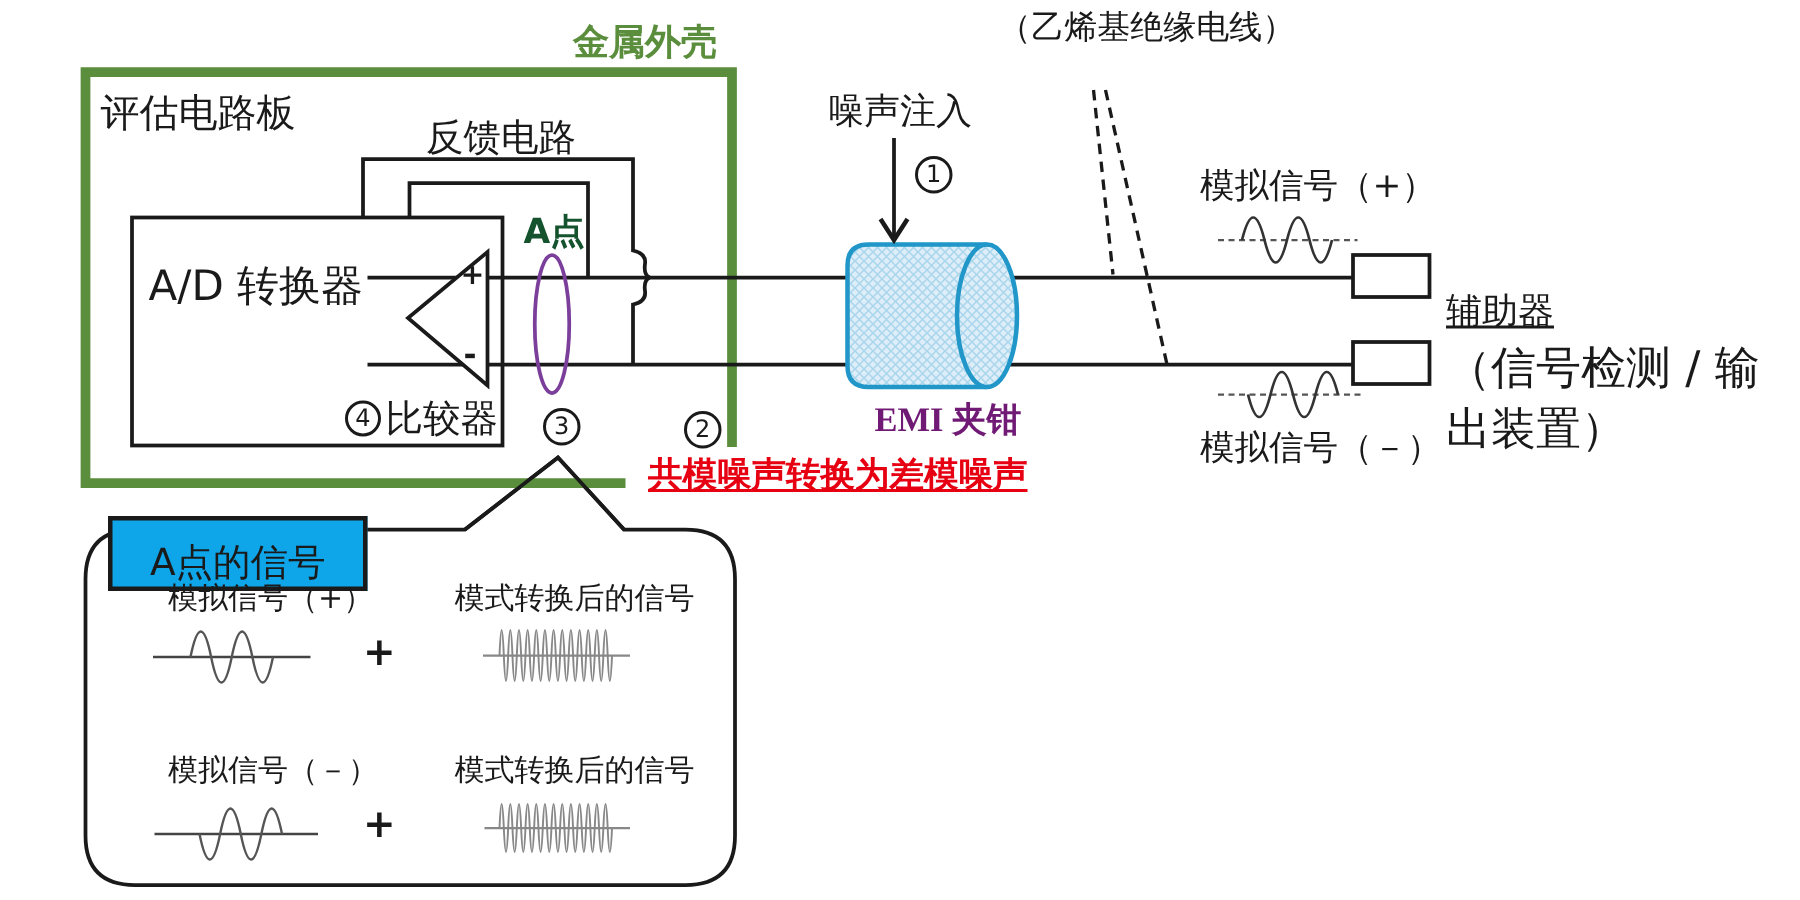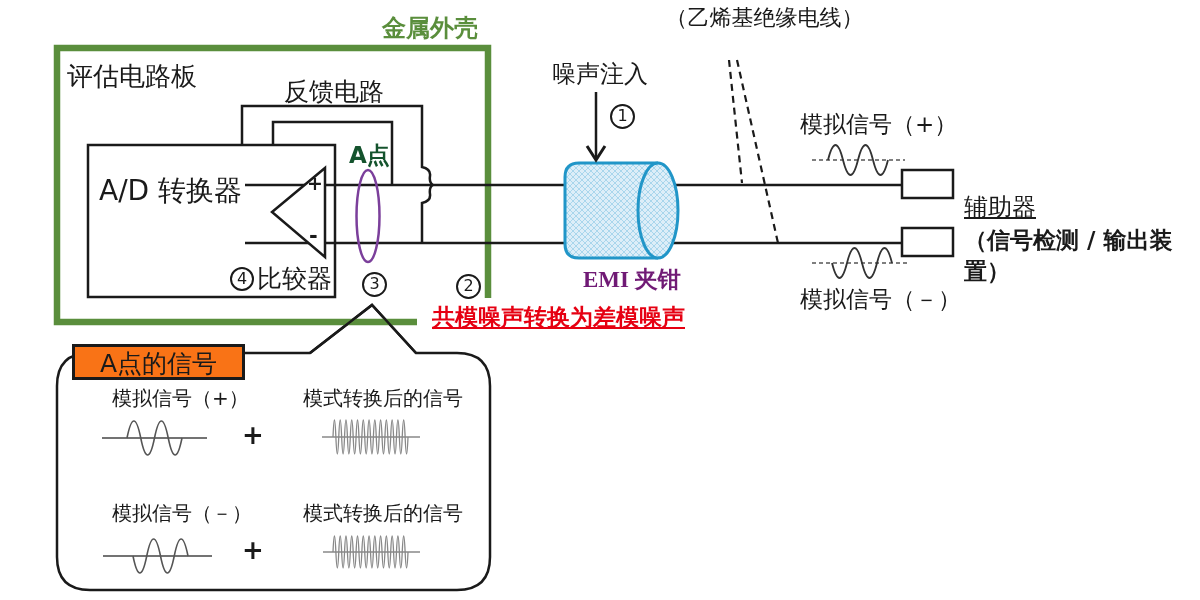--- a/index.html
+++ b/index.html
@@ -8,22 +8,22 @@
   .stage svg{position:absolute;left:0;top:0;}
   .t{position:absolute;white-space:nowrap;line-height:1.15;}
   .green{color:#5a8e3c;font-weight:bold;}
   .purple{color:#14532d;font-weight:bold;text-align:right;}
   .blue{color:#701a75;font-weight:bold;font-family:Liberation Serif, serif;}
   .red{color:#e60012;font-weight:bold;}
   .circ{display:inline-flex;align-items:center;justify-content:center;
         width:25px;height:25px;border:2px solid #1a1a1a;border-radius:50%;
         font-size:16px;background:#fff;box-sizing:border-box;}
   .comp-row{display:flex;align-items:center;gap:3px;}
-  .title-box{position:absolute;left:72px;top:344px;width:173px;height:36px;
-             border:3px solid #1a1a1a;background:#f97316;display:flex;align-items:flex-start;
+  .title-box{position:absolute;left:72px;top:344px;width:173px;height:50px;
+             border:3px solid #1a1a1a;background:#0ea5e9;display:flex;align-items:flex-end;
              justify-content:center;font-size:25px;box-sizing:border-box;}
   .cable-block{position:absolute;left:662px;top:3px;width:205px;text-align:center;}
   .aux-block{position:absolute;left:964px;top:191px;}
 </style>
 </head>
 <body>
 
 <div class="stage">
 
   <svg width="1200" height="600" viewBox="0 0 1200 600">
@@ -116,21 +116,21 @@
 
   <div class="cable-block">
     <div style="font-size:22px;">（乙烯基绝缘电线）</div>
   </div>
 
   <span class="t" style="left:800px;top:111px;font-size:23px;">模拟信号（+）</span>
   <span class="t" style="left:800px;top:286px;font-size:23px;">模拟信号（－）</span>
 
   <div class="aux-block">
     <div style="font-size:24px;text-decoration:underline;">辅助器</div>
-    <div style="font-size:23px;margin-top:2px;font-weight:bold;">（信号检测 / 输出装置）</div>
+    <div style="font-size:30px;margin-top:2px;">（信号检测 / 输出装置）</div>
   </div>
 
   <div class="title-box">
     <span>A点的信号</span>
   </div>
 
   <span class="t" style="left:112px;top:387px;font-size:20px;">模拟信号（+）</span>
   <span class="t" style="left:303px;top:387px;font-size:20px;">模式转换后的信号</span>
   <span class="t" style="left:242px;top:421px;font-size:26px;font-weight:600;">+</span>
 

